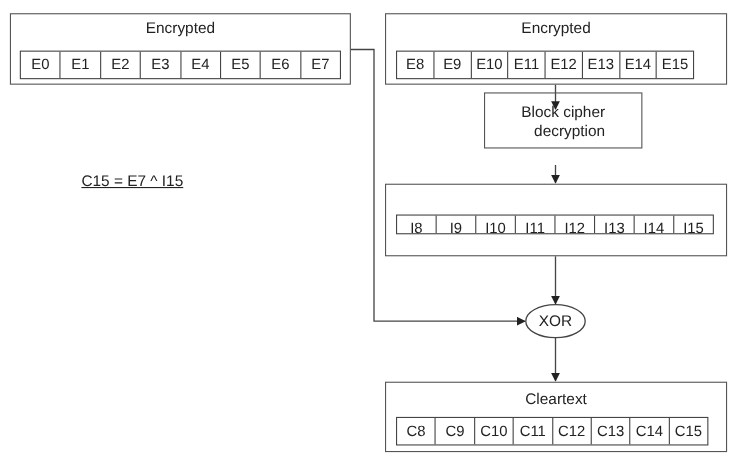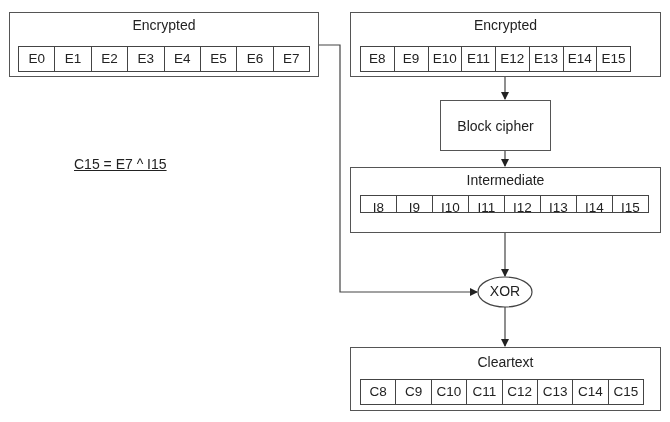--- a/index.html
+++ b/index.html
@@ -62,28 +62,28 @@
     <div class="cell">E9</div>
     <div class="cell">E10</div>
     <div class="cell">E11</div>
     <div class="cell">E12</div>
     <div class="cell">E13</div>
     <div class="cell">E14</div>
     <div class="cell">E15</div>
   </div>
 </div>
 
-<div class="cipher-box" style="left:440px; top:100px; width:111px; height:51px;text-align:right;">
+<div class="cipher-box" style="left:440px; top:84px; width:144px; height:51px;text-align:right;">
   <div>
     <div>Block cipher</div>
+    <div>decryption</div>
   </div>
 </div>
 
 <div class="box" style="left:350px; top:167px; width:311px; height:66px;">
-  <div class="box-title" style="top:4px;">Intermediate</div>
   <div class="cells" style="left:9px; top:27px; width:289px; height:18px;">
     <div class="cell">I8</div>
     <div class="cell">I9</div>
     <div class="cell">I10</div>
     <div class="cell">I11</div>
     <div class="cell">I12</div>
     <div class="cell">I13</div>
     <div class="cell">I14</div>
     <div class="cell">I15</div>
   </div>

